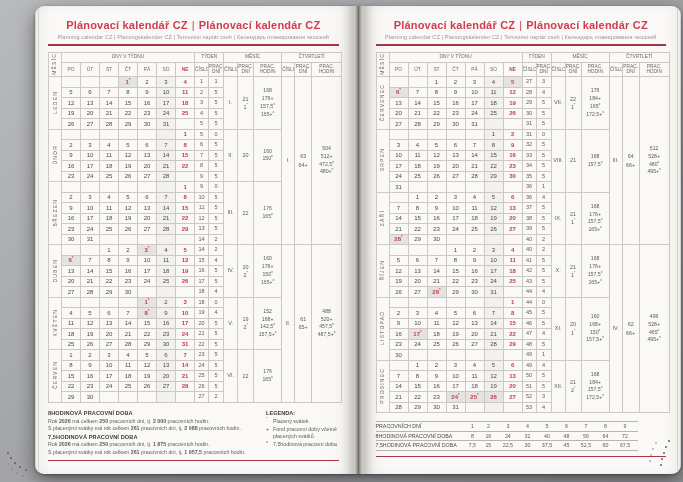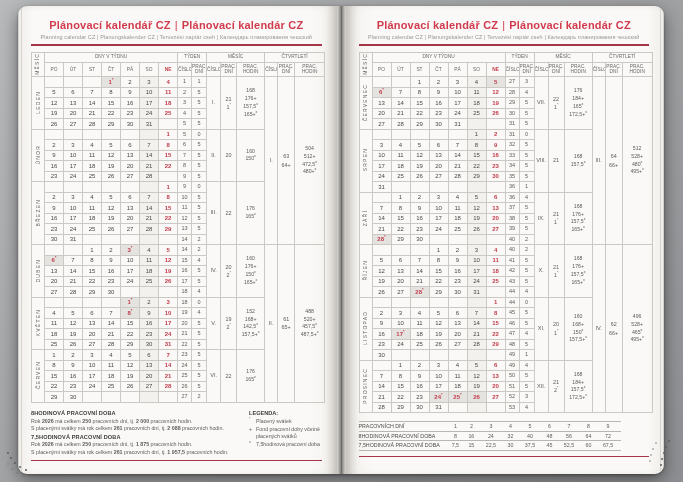--- a/index.html
+++ b/index.html
@@ -1,19 +1,19 @@
 <!DOCTYPE html>
 <html><head>
 <meta charset="utf-8">
 <style>
   html,body{margin:0;padding:0;}
   .scene{position:relative;width:683px;height:482px;overflow:hidden;
     background:linear-gradient(140deg,#b9babc 0%,#a3a4a6 45%,#8e8f92 100%);
     font-family:"Liberation Sans", sans-serif;}
-  .book{position:absolute;left:18px;top:6px;width:646px;height:468px;display:flex;
+  .book{position:absolute;left:35px;top:6px;width:646px;height:468px;display:flex;
     border-radius:10px;box-shadow:0 6px 18px rgba(0,0,0,.45),0 1px 3px rgba(0,0,0,.35);}
   .page{position:relative;flex:1;overflow:hidden;background:#faf9f7;}
   .page.left{border-radius:9px 0 0 9px;
     background:linear-gradient(to right,#efeeeb 0px,#faf9f7 16px,#faf9f7 290px,#f3f2ef 100%);
     box-shadow:inset -10px 0 12px -7px rgba(70,58,45,.38);}
   .page.right{border-radius:0 9px 9px 0;
     background:linear-gradient(to left,#eeede9 0px,#faf9f7 16px,#faf9f7 290px,#f3f2ef 100%);
     box-shadow:inset 10px 0 12px -7px rgba(70,58,45,.38);}
   .page.left::after{content:'';position:absolute;left:0;top:0;bottom:0;width:6px;
     background:repeating-linear-gradient(to right,rgba(110,100,90,.20) 0 1px,rgba(255,255,255,0) 1px 3px);}

